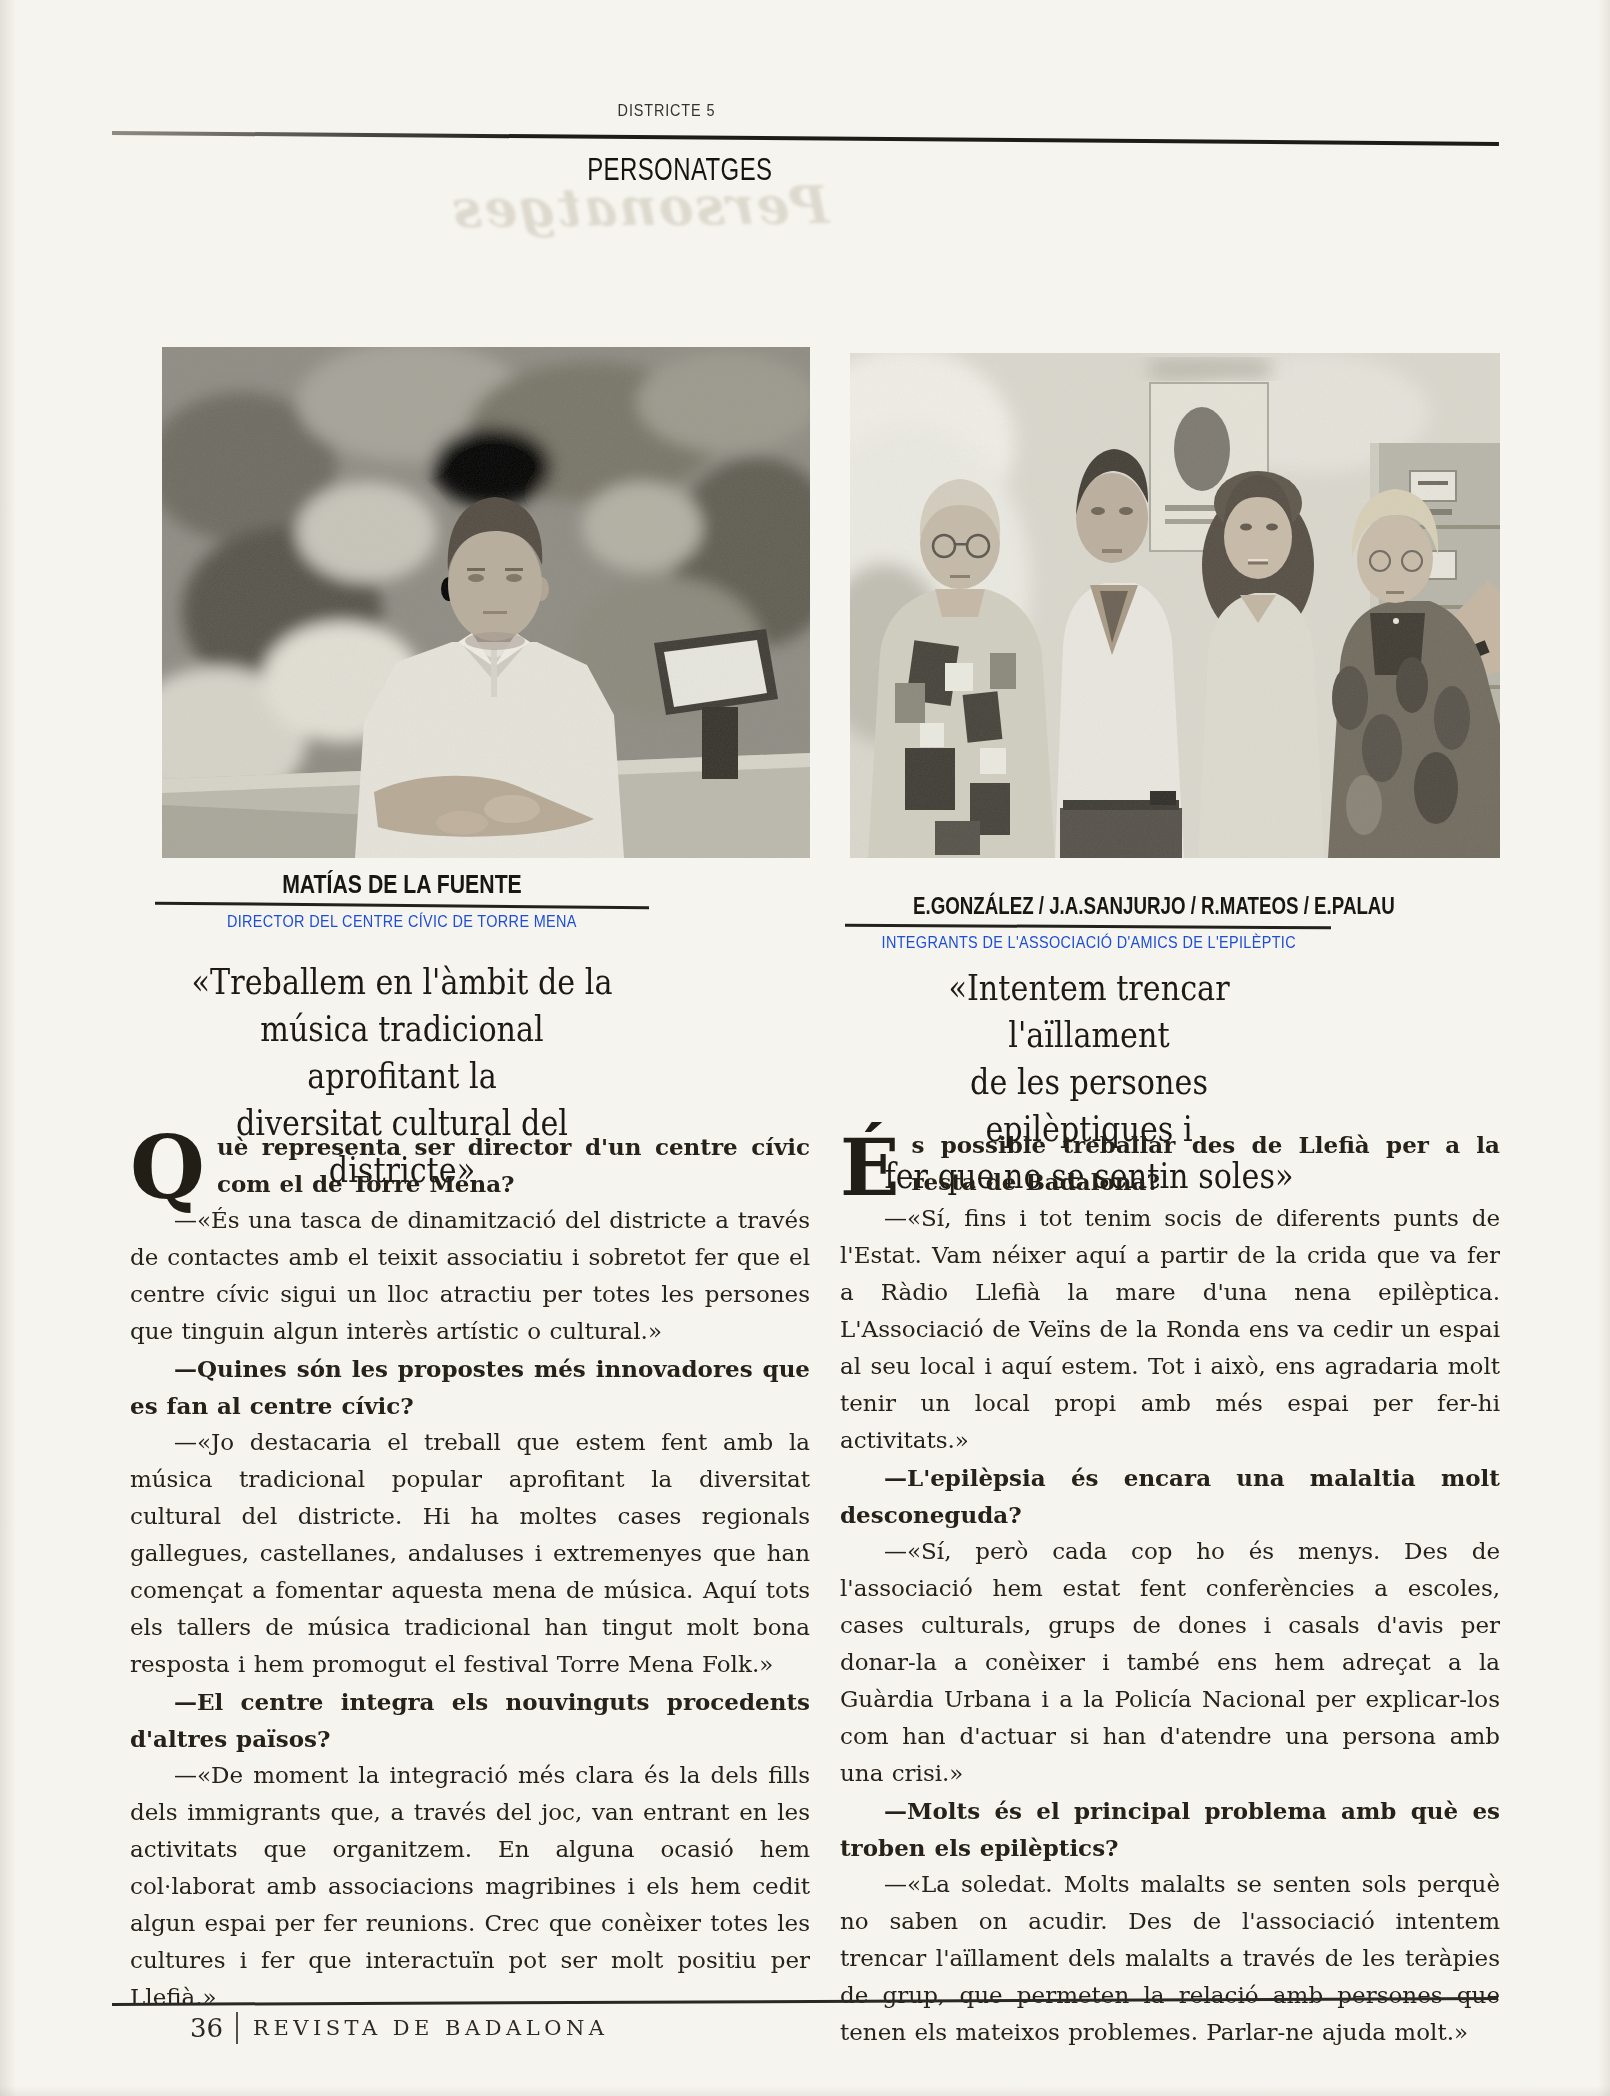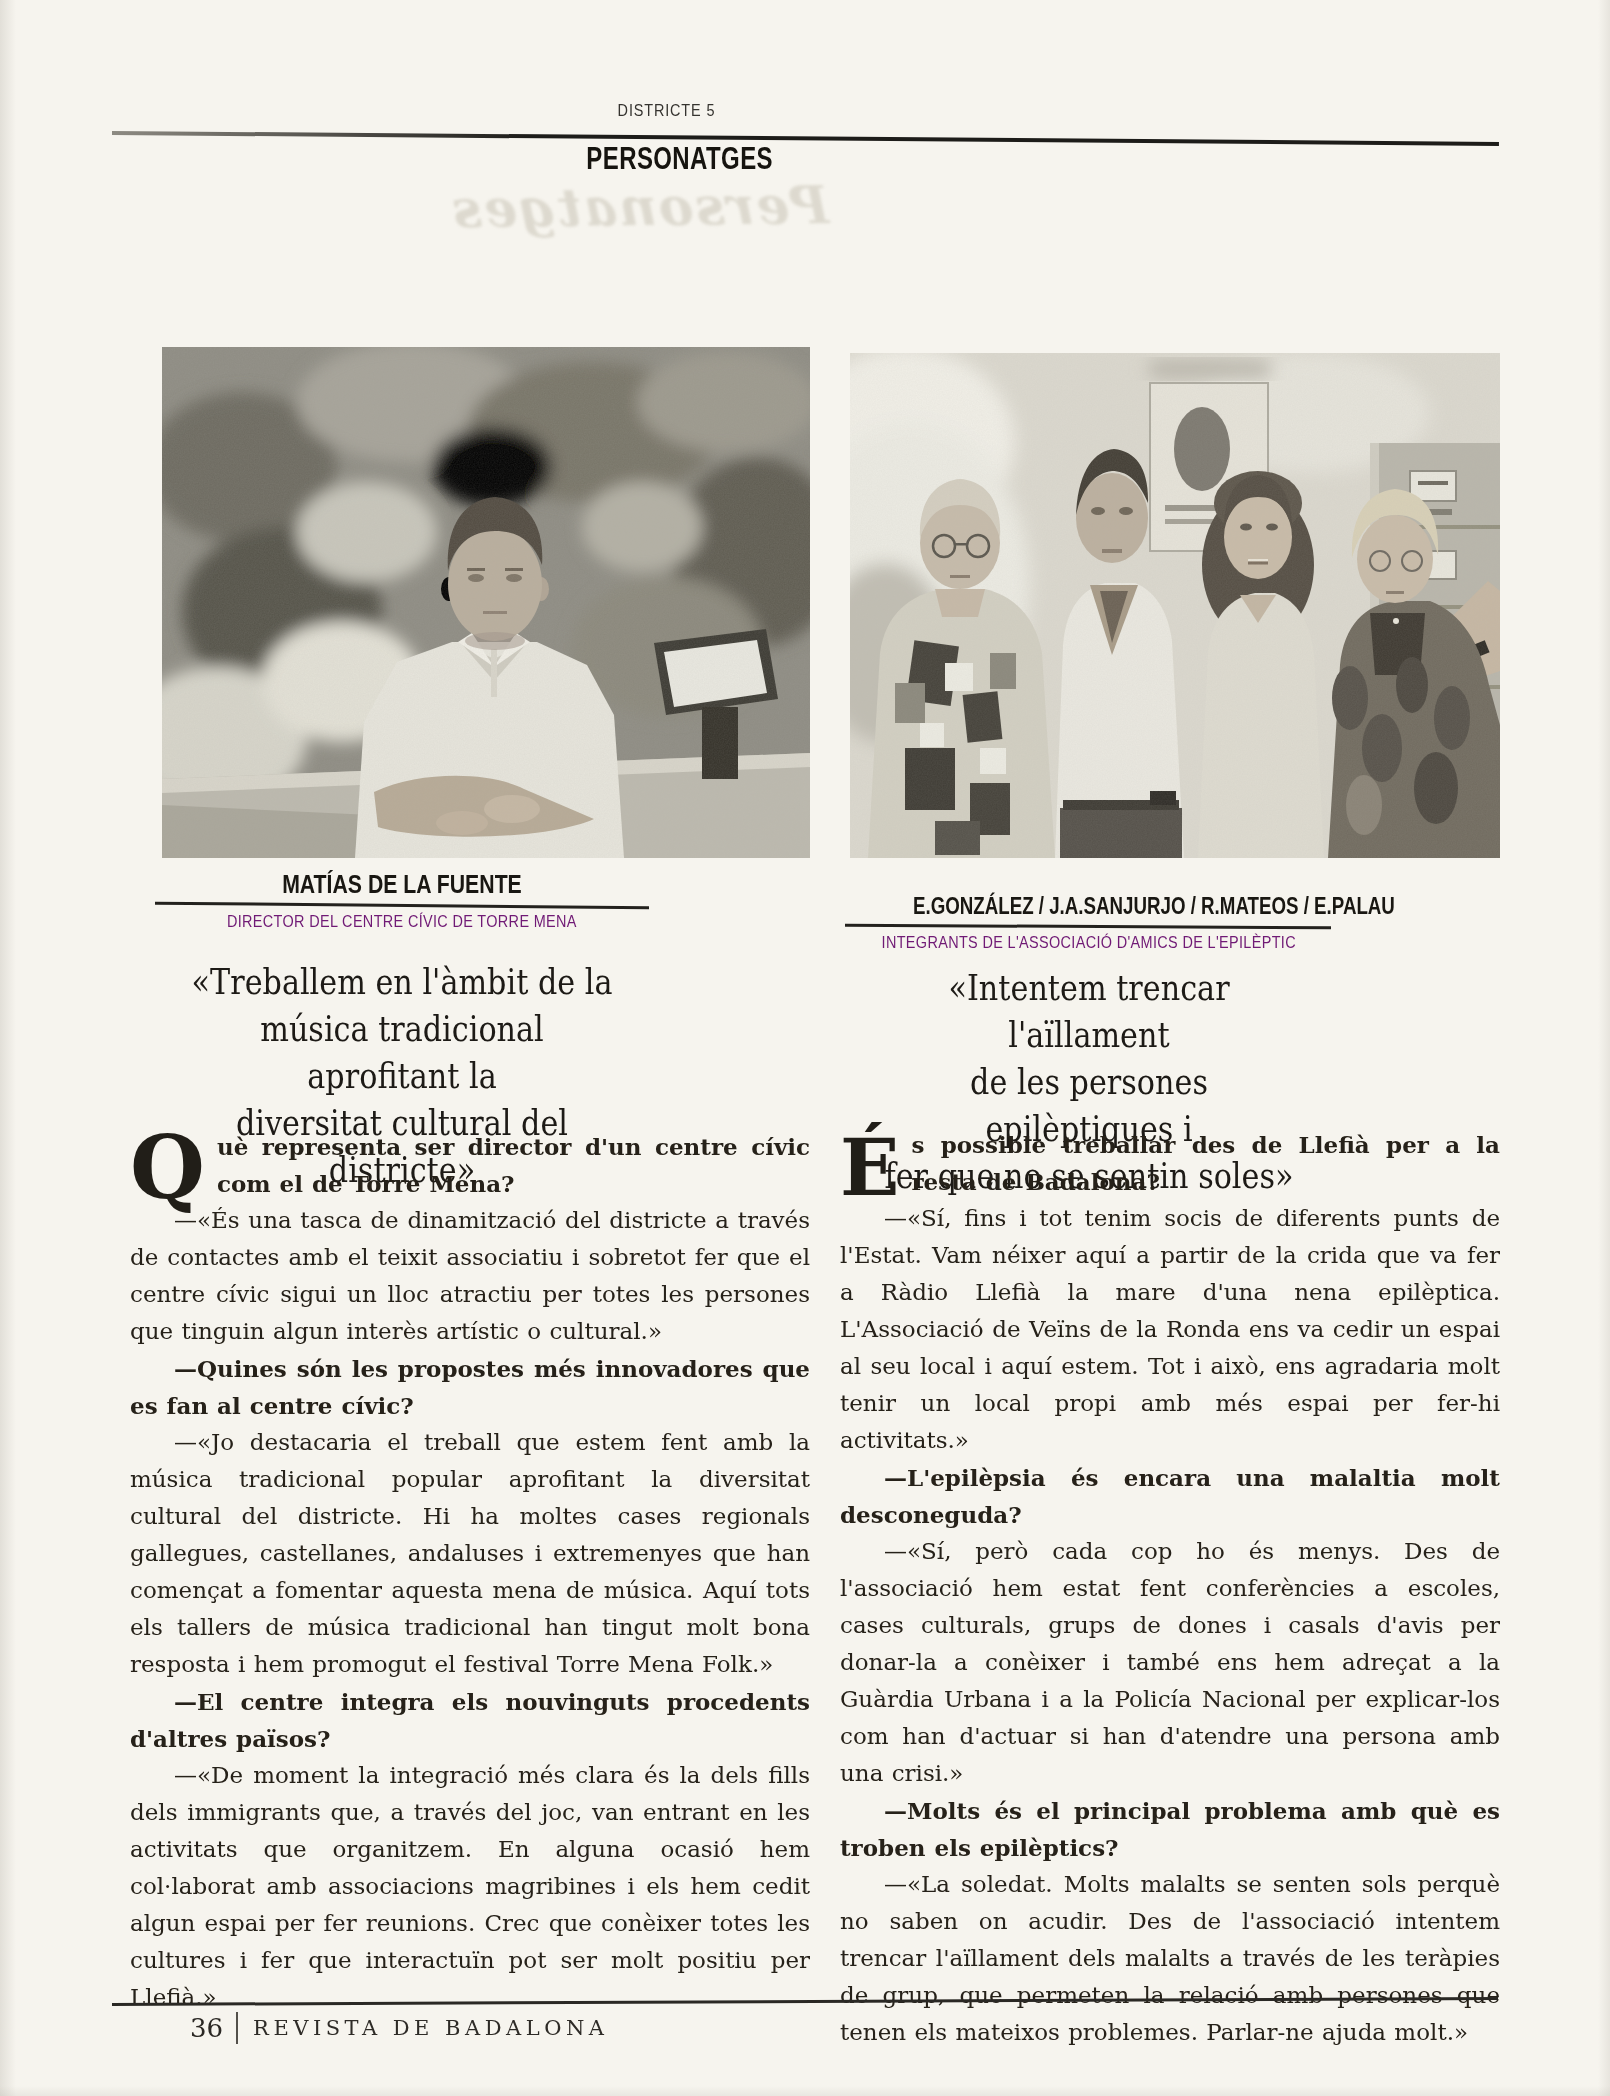--- a/index.html
+++ b/index.html
@@ -17,22 +17,22 @@
     background:linear-gradient(to top, rgba(120,114,102,.10), rgba(120,114,102,0));}
 
   .sans{font-family:"Liberation Sans", sans-serif;}
   .condensed{display:inline-block;transform:scaleX(.85);transform-origin:center;white-space:nowrap;}
 
   .kicker{position:absolute;top:101px;left:0;width:1333px;text-align:center;
     font-size:17px;letter-spacing:1px;color:#35332f;}
   .rule-top{position:absolute;top:131px;left:112px;width:1387px;height:4px;
     background:linear-gradient(to right,#8d8a82,#1d1c19 30%,#1d1c19);
     transform:rotate(.45deg);transform-origin:left center;}
-  .section-title{position:absolute;top:141px;left:0;width:1360px;text-align:center;
-    font-weight:700;font-size:30px;letter-spacing:.5px;color:#16140f;}
+  .section-title{position:absolute;top:152px;left:0;width:1360px;text-align:center;
+    font-weight:400;font-size:30px;letter-spacing:.5px;color:#16140f;}
   .section-title .condensed{transform:scale(.8,1.06);}
 
   .ghost{position:absolute;top:176px;left:420px;width:440px;height:95px;
     text-align:center;font-style:italic;font-weight:700;font-size:52px;
     color:#c9c4b6;opacity:.55;filter:blur(1.8px);
     transform:scaleX(-1) rotate(.6deg);letter-spacing:2px;pointer-events:none;}
 
   .photo{position:absolute;overflow:hidden;background:#9a988e;}
   .photo svg{display:block;width:100%;height:100%;}
   .photo-left{left:162px;top:347px;width:648px;height:511px;}
@@ -40,21 +40,21 @@
 
   .caption{position:absolute;text-align:center;}
   .caption-left{left:155px;top:870px;width:494px;}
   .caption-right{left:845px;top:892px;width:486px;}
   .caption-name{font-weight:700;font-size:25px;color:#191712;}
   .caption-right .caption-name{font-size:24px;}
   .caption-right .caption-name .condensed{transform:scaleX(.78);}
   .caption-rule{height:3px;background:#23211d;margin:5px 0 5px;}
   .caption-left .caption-rule{transform:rotate(.55deg);}
   .caption-right .caption-rule{transform:rotate(.3deg);}
-  .caption-role{font-size:17px;color:#701a75;letter-spacing:.4px;}
+  .caption-role{font-size:17px;color:#1d4ed8;letter-spacing:.4px;}
 
   .headline{position:absolute;text-align:center;font-size:36px;line-height:47px;
     color:#1d1a16;transform:scaleX(.84);transform-origin:center top;}
   .headline-left{left:138px;top:958px;width:528px;}
   .headline-right{left:843px;top:964px;width:492px;}
   .headline span{display:block;}
 
   .colbody{position:absolute;font-size:23px;line-height:37px;text-align:justify;
     word-spacing:1px;color:#262119;}
   .body-left{left:130px;top:1128px;width:680px;}

